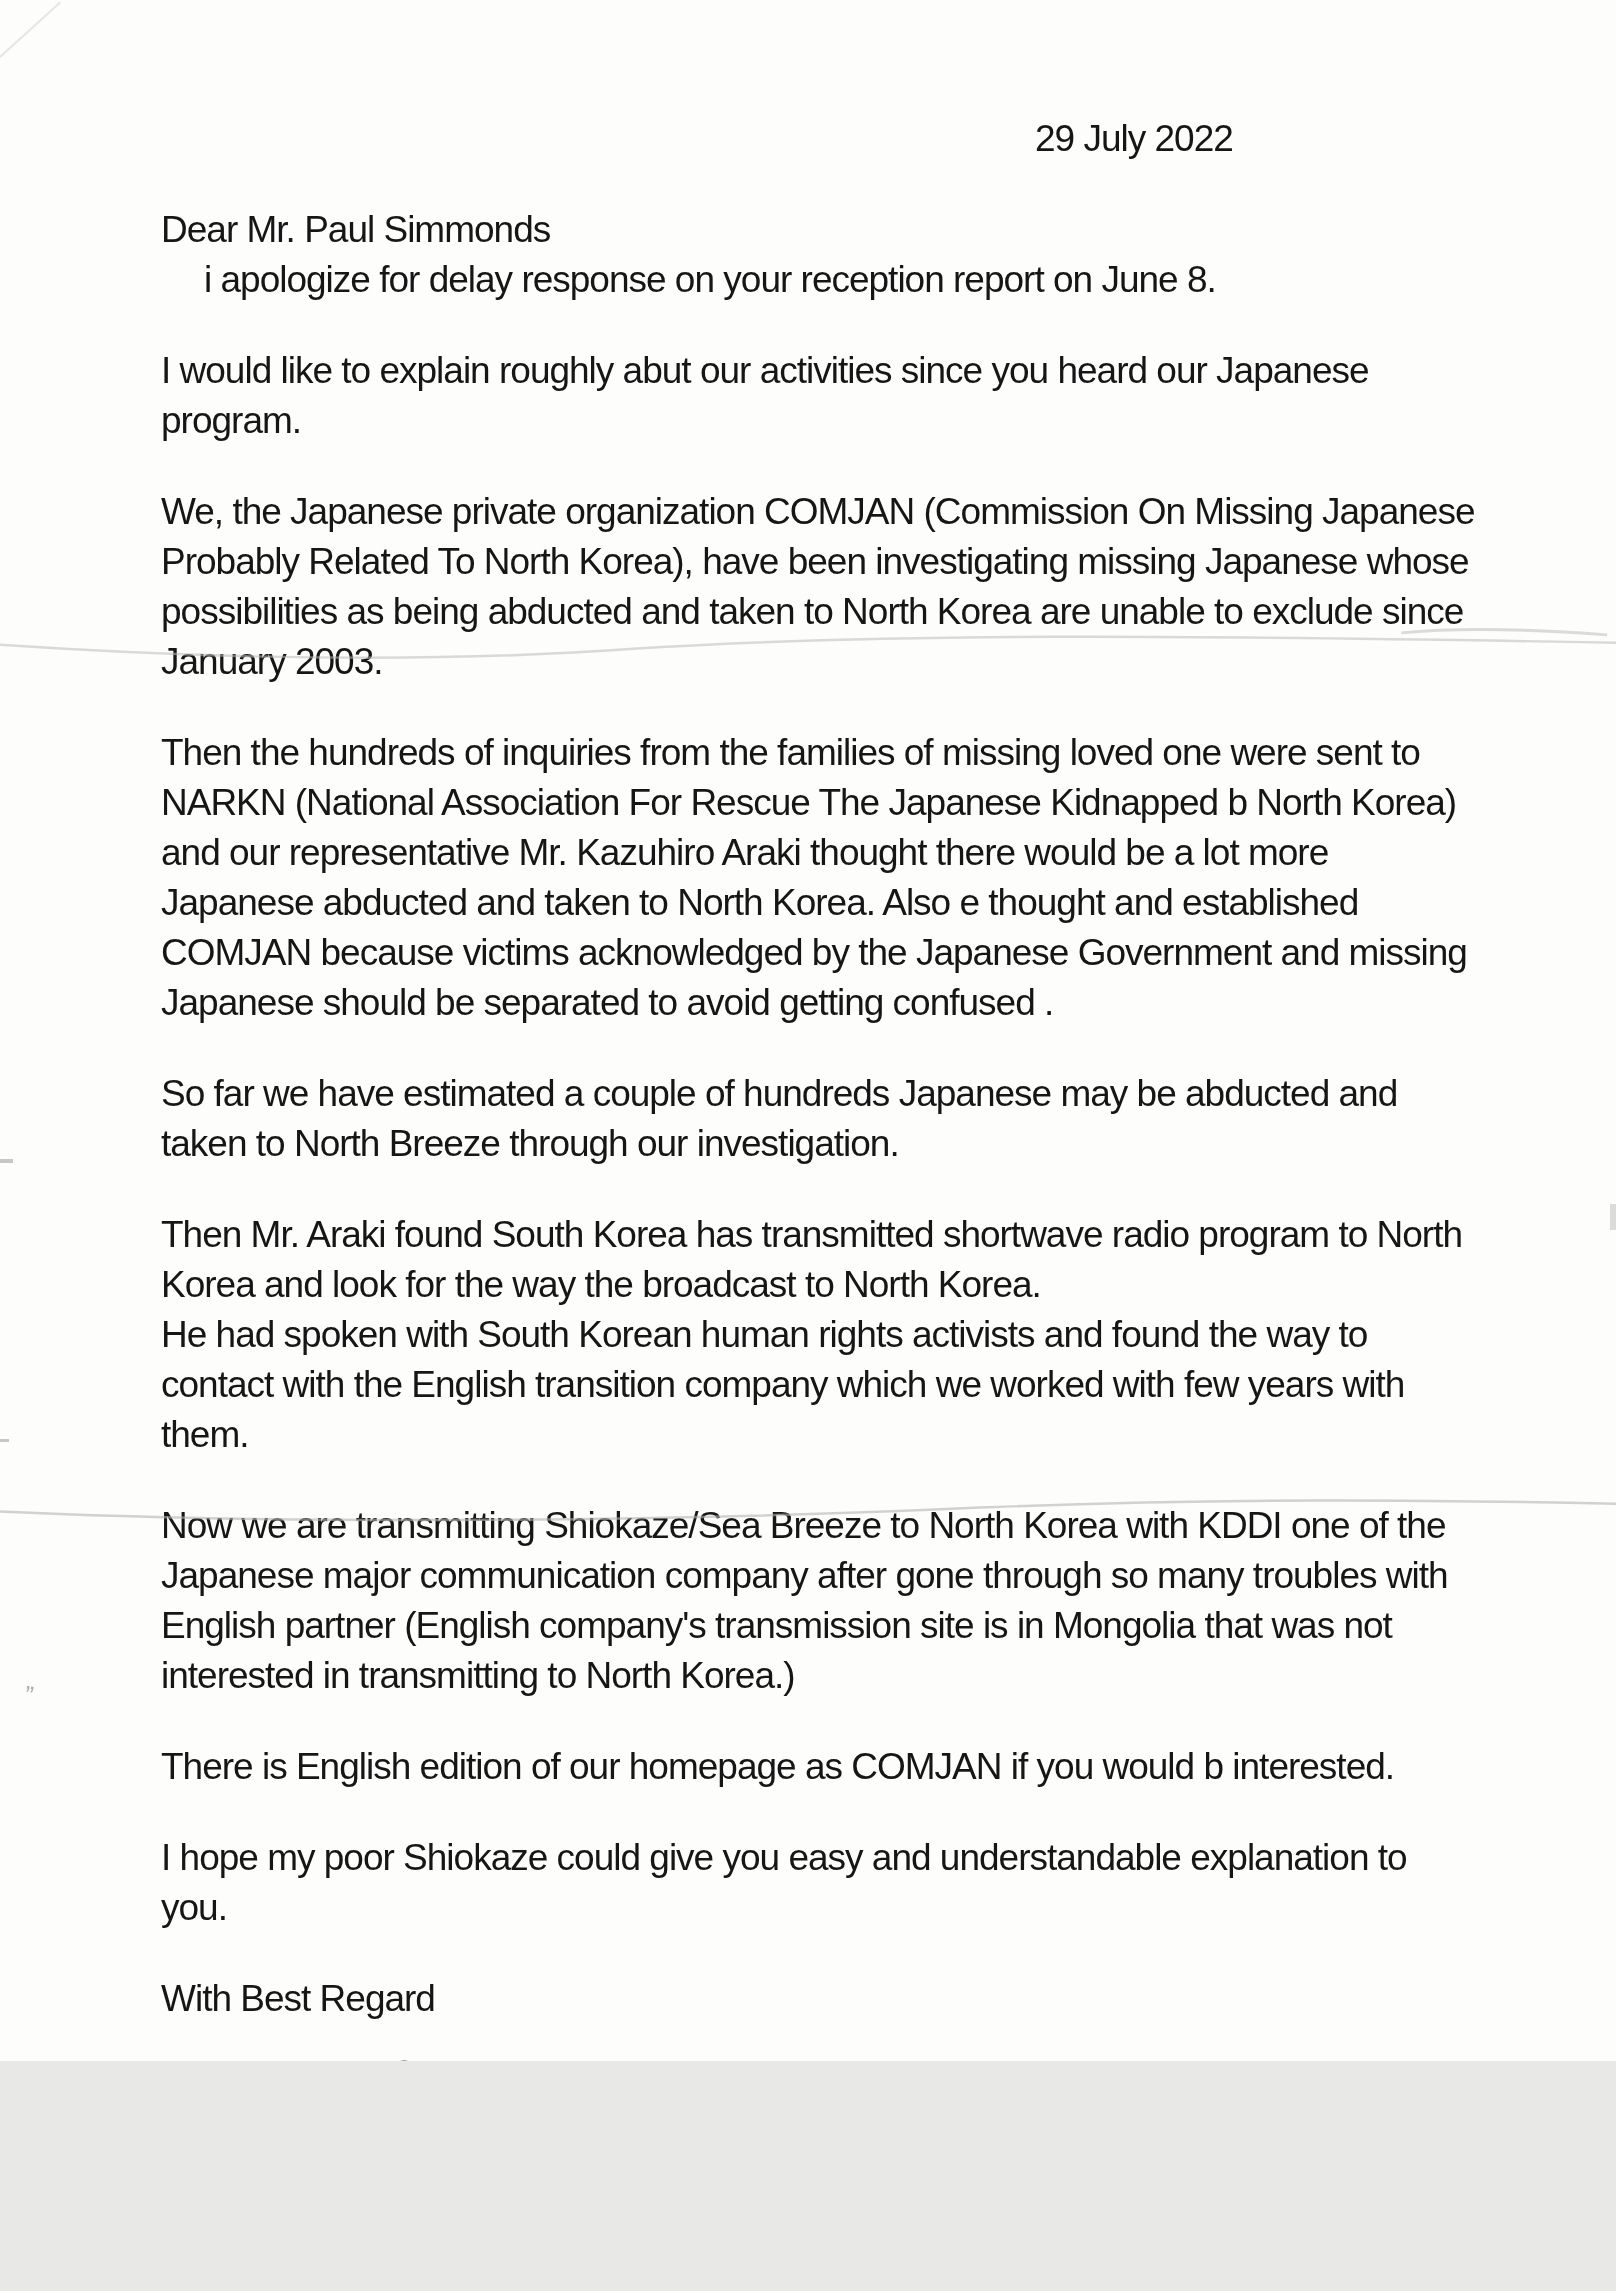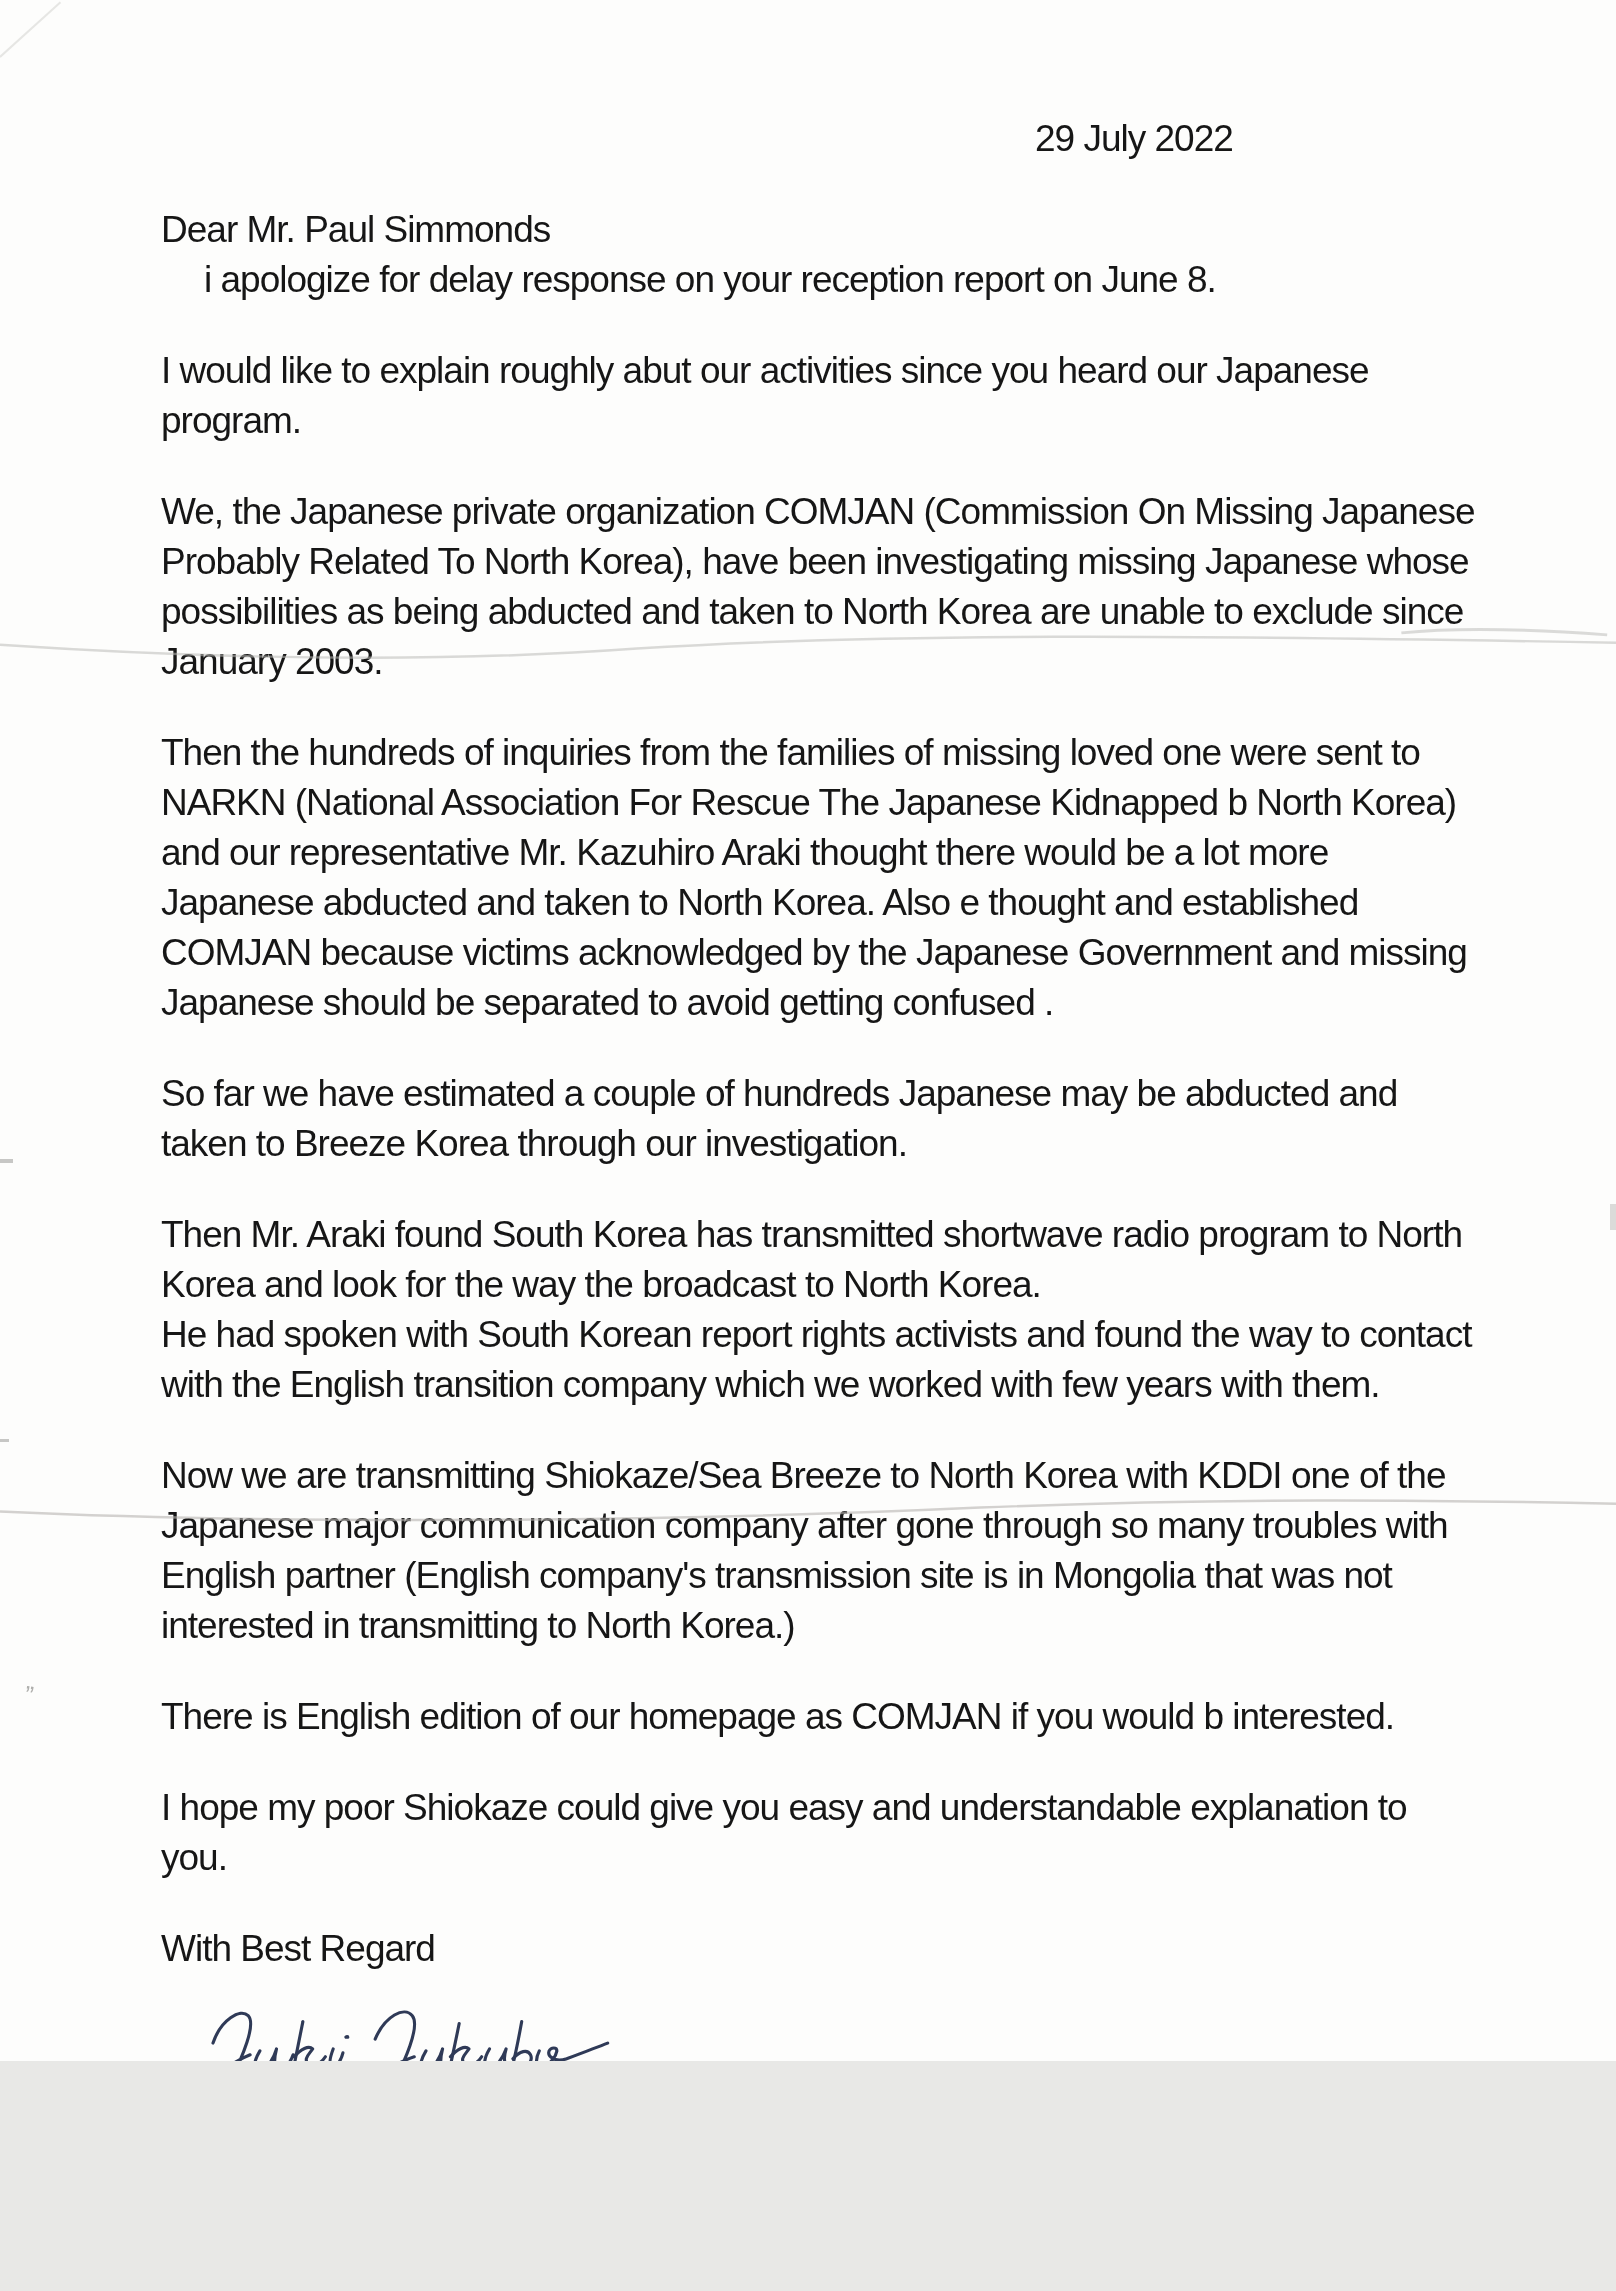--- a/index.html
+++ b/index.html
@@ -100,23 +100,23 @@
 
     <div class="date-line">29 July 2022</div>
 
     <div class="salutation">Dear Mr. Paul Simmonds</div>
 
     <div class="apology">i apologize for delay response on your reception report on June 8.</div>
 
     <p class="para">I would like to explain roughly abut our activities since you heard our Japanese program.</p>
     <p class="para">We, the Japanese private organization COMJAN (Commission On Missing Japanese Probably Related To North Korea), have been investigating missing Japanese whose possibilities as being abducted and taken to North Korea are unable to exclude since January 2003.</p>
     <p class="para">Then the hundreds of inquiries from the families of missing loved one were sent to NARKN (National Association For Rescue The Japanese Kidnapped b North Korea) and our representative Mr. Kazuhiro Araki thought there would be a lot more Japanese abducted and taken to North Korea.  Also e thought and established COMJAN  because victims acknowledged by the Japanese Government and missing Japanese should be separated to avoid getting confused .</p>
-    <p class="para">So far we have estimated a couple of hundreds Japanese may be abducted and taken to Breeze Korea through our investigation.</p>
+    <p class="para">So far we have estimated a couple of hundreds Japanese may be abducted and taken to North Breeze through our investigation.</p>
     <p class="para">Then Mr. Araki found South Korea has transmitted shortwave radio program to North Korea and look for the way the broadcast to North Korea.
-He had spoken with South Korean report rights activists and found the way to contact with the English transition company which we worked with few years with them.</p>
+He had spoken with South Korean human rights activists and found the way to contact with the English transition company which we worked with few years with them.</p>
     <p class="para">Now we are transmitting Shiokaze/Sea Breeze to North Korea  with KDDI one of the Japanese major communication company after gone through so many troubles with English partner (English company's transmission site is in Mongolia that was not interested in transmitting to North Korea.)</p>
     <p class="para">There is English edition of our homepage as COMJAN if you would b interested.</p>
     <p class="para">I hope my poor Shiokaze could give you easy and understandable explanation to you.</p>
 
     <div class="closing-block">
       <div class="closing-line">With Best Regard</div>
 
       <svg class="signature-svg" width="441" height="127" viewBox="0 0 450 130">
         <g fill="none" stroke-width="3.2" stroke-linecap="round" stroke-linejoin="round" stroke="#2f3a57">
 

